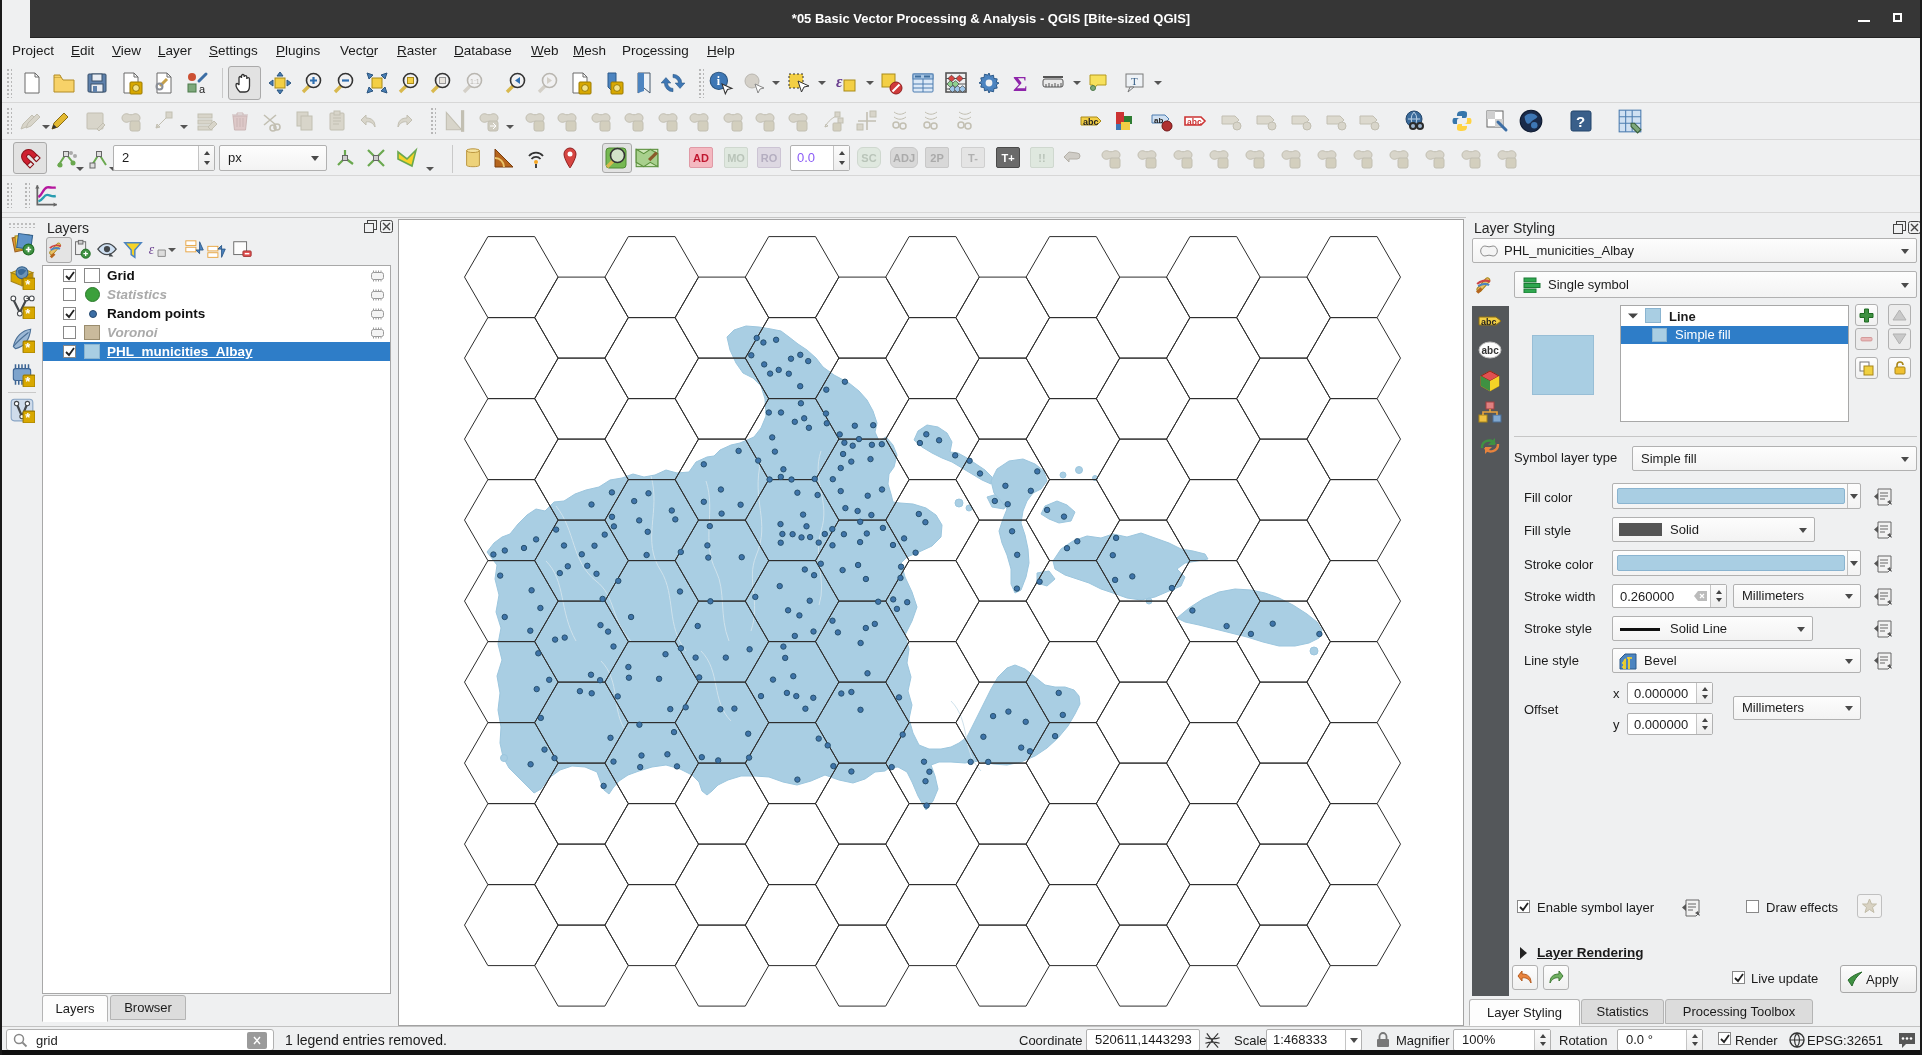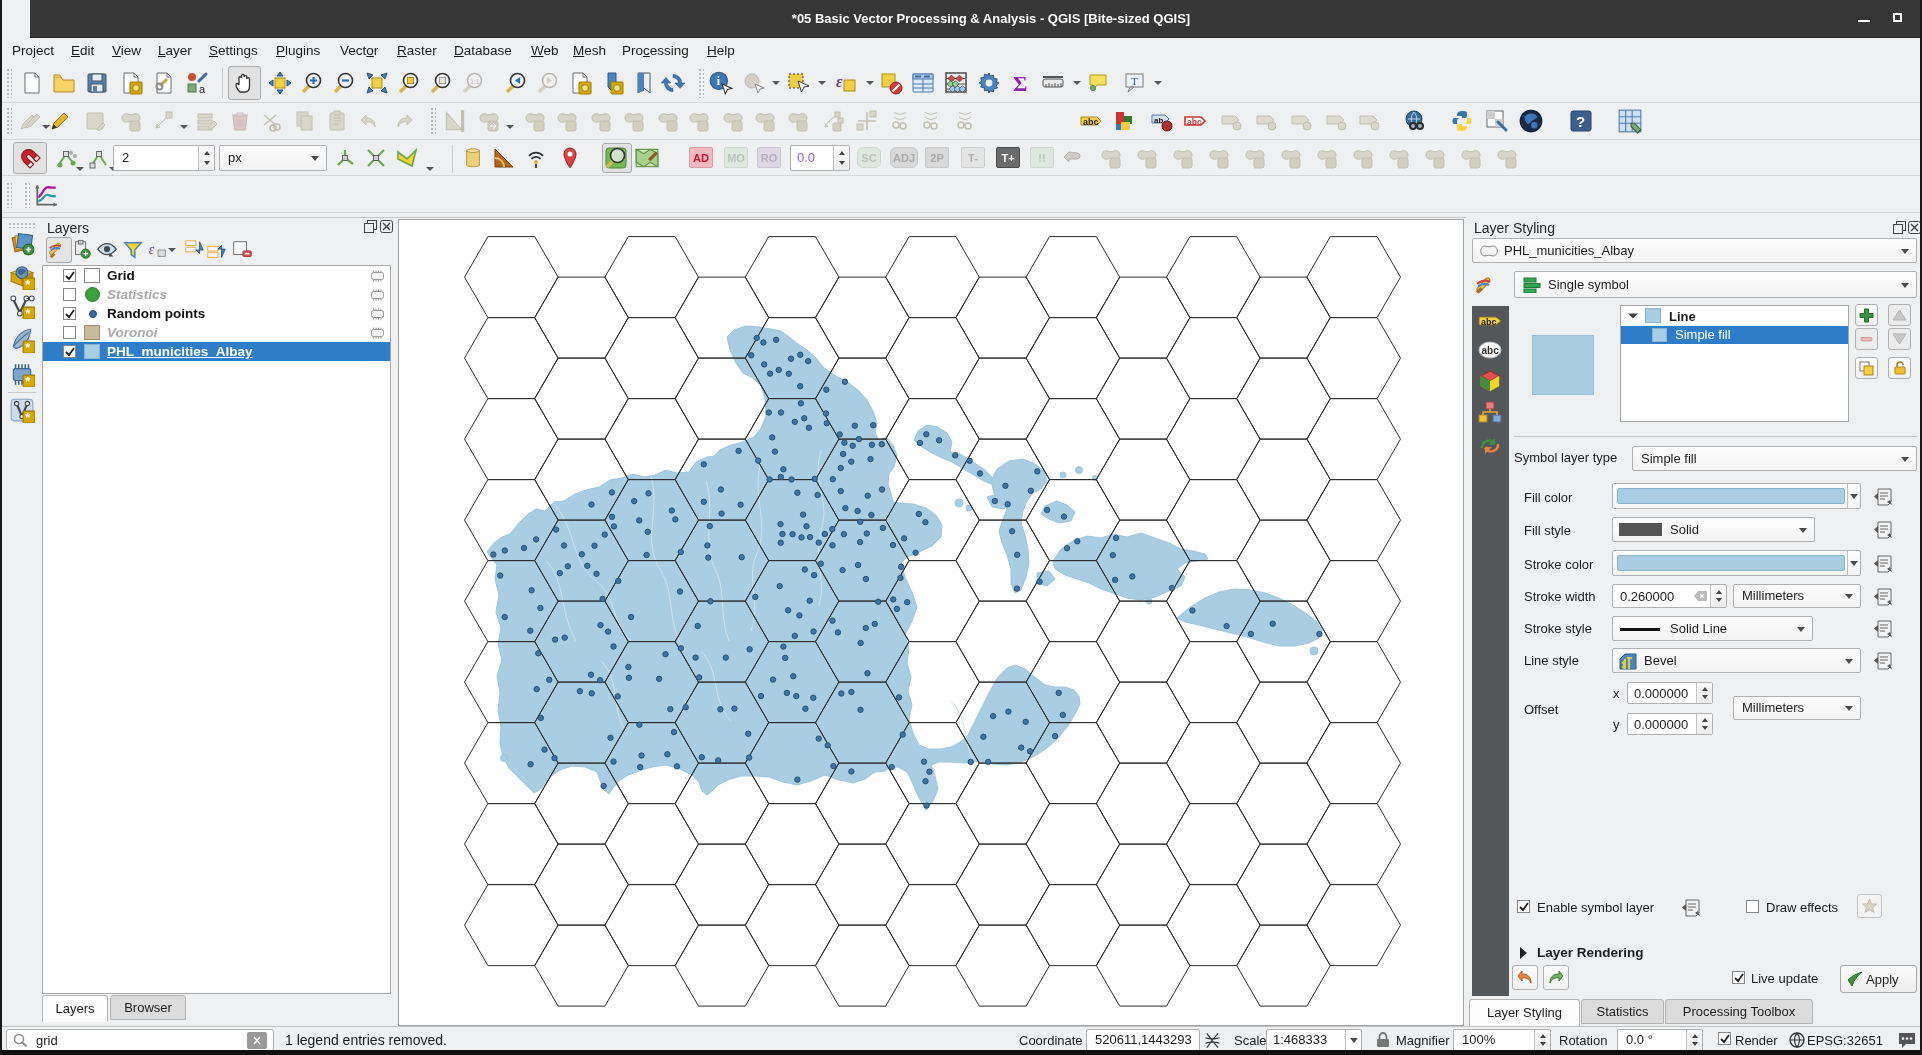--- a/index.html
+++ b/index.html
@@ -1250,21 +1250,21 @@
   </svg>
 <div class="cbx" style="left:1746px;top:900px;"></div>
 <div class="lbl" style="left:1766px;top:900px;">Draw effects</div>
 <div class="abs" style="left:1857px;top:894px;width:25px;height:24px;background:#f3f3f3;border:1px solid #c0c0c0;border-radius:3px;"></div>
 <svg class="icon" style="left:1861px;top:898px" width="17" height="16">
     <path d="M8.5 1l2 5h5l-4 3.5 1.5 5-4.5-3-4.5 3L5.5 9.5 1.5 6h5z" fill="#d8d2c2" stroke="#c2bca8"></path>
   </svg>
 <svg class="icon" style="left:1519px;top:947px" width="9" height="12">
     <path d="M1 0l7 6-7 6z" fill="#222"></path>
   </svg>
-<div class="lbl" style="left:1537px;top:945px;font-weight:bold;font-size:13.5px;">Layer Rendering</div>
+<div class="lbl" style="left:1537px;top:945px;font-weight:bold;font-size:13.5px;text-decoration:underline;">Layer Rendering</div>
 <div class="abs" style="left:1512px;top:965px;width:26px;height:25px;background:linear-gradient(#fdfdfd,#f0f0f0);border:1px solid #b1b1b1;border-radius:3px;"></div>
 <svg class="icon" style="left:1517px;top:970px" width="16" height="15">
     <path d="M5 1L1 6l4 5V8c4-1 7 1 9 5 0-6-3-9-9-9z" fill="#e8833d" stroke="#b55a1d"></path>
   </svg>
 <div class="abs" style="left:1543px;top:965px;width:26px;height:25px;background:linear-gradient(#fdfdfd,#f0f0f0);border:1px solid #b1b1b1;border-radius:3px;"></div>
 <svg class="icon" style="left:1548px;top:970px" width="16" height="15">
     <path d="M11 1l4 5-4 5V8C7 7 4 9 2 13c0-6 3-9 9-9z" fill="#6fb061" stroke="#417a35"></path>
   </svg>
 <div class="cbx" style="left:1732px;top:971px;">
     <svg style="position:absolute;left:0px;top:0px" width="12" height="12">

